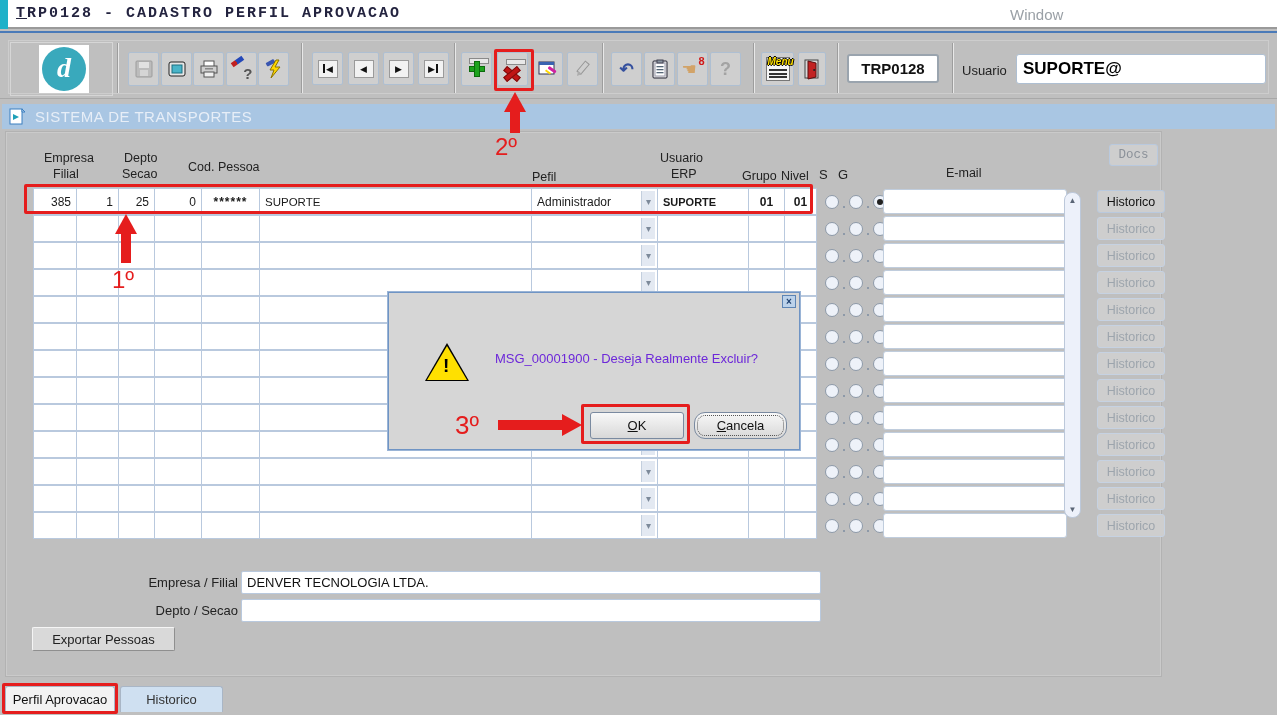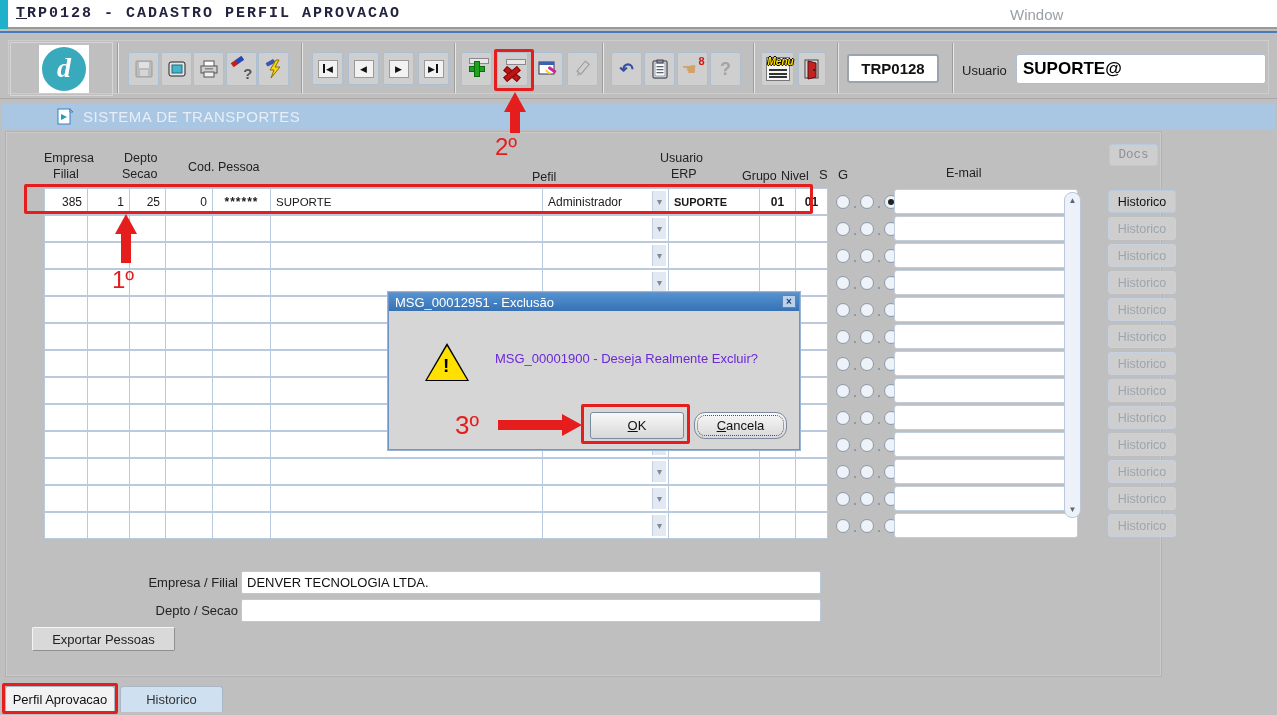--- a/index.html
+++ b/index.html
@@ -50,30 +50,30 @@
   .menu-lines{position:absolute;left:2px;bottom:2px;width:18px;height:9px;border-top:2px solid #333;border-bottom:2px solid #333;}
   .menu-lines::after{content:"";display:block;margin-top:2px;height:2px;background:#333;}
   .menu-word{position:absolute;left:1px;top:-2px;font-size:10px;font-weight:700;font-style:italic;color:#ffe000;text-shadow:1px 0 #000,-1px 0 #000,0 1px #000,0 -1px #000;}
   .dis-ic{filter:grayscale(1) opacity(.65);}
 
   .trp-box{position:absolute;left:847px;top:21px;width:92px;height:29px;background:#ffffff;border:2px solid #9aa4ae;border-radius:3px;display:flex;align-items:center;justify-content:center;font-size:15px;font-weight:700;color:#111;}
   .usr-label{position:absolute;left:962px;top:30px;font-size:13px;color:#222;}
   .usr-field{position:absolute;left:1016px;top:21px;width:250px;height:30px;background:#ffffff;border:1px solid #aebfd2;border-radius:3px;display:flex;align-items:center;padding-left:6px;font-size:17px;font-weight:700;color:#000;}
 
   
-  .caption{position:absolute;left:2px;top:104px;width:1273px;height:25px;background:#a9c6e3;display:flex;align-items:center;padding-left:48px;}
+  .caption{position:absolute;left:2px;top:104px;width:1273px;height:25px;background:#a9c6e3;display:flex;align-items:center;}
   .cap-icon{margin-left:7px;width:17px;height:17px;}
   .cap-text{margin-left:9px;font-size:15px;color:#e7eef7;letter-spacing:.5px;}
   .panel-border{position:absolute;left:5px;top:131px;width:1157px;height:546px;border:1px solid #b2b2b2;box-shadow:inset 0 0 0 1px #cacaca;}
 
   
   .hdr{position:absolute;font-size:12.5px;color:#222;white-space:nowrap;}
 
   
-  .grow{position:absolute;left:16px;width:1161px;height:27px;}
+  .grow{position:absolute;left:5px;width:1161px;height:27px;}
   .cell{position:absolute;top:0;height:27px;background:#ffffff;border:1px solid #b9c9de;font-size:12px;display:flex;align-items:center;}
   .num{justify-content:flex-end;padding-right:5px;}
   .txt{padding-left:5px;}
   .c-emp{left:28px;width:44px;}
   .c-fil{left:71px;width:43px;}
   .c-dep{left:113px;width:37px;}
   .c-sec{left:149px;width:48px;}
   .c-cod{left:196px;width:59px;justify-content:center;font-weight:700;letter-spacing:1px;}
   .c-pes{left:254px;width:273px;font-size:11.5px;}
   .c-pef{left:526px;width:127px;justify-content:space-between;padding-right:2px;}
@@ -624,23 +624,20 @@
   <div class="flabel" style="left:78px;top:575px">Empresa / Filial</div>
   <div class="finput" style="top:571px">DENVER TECNOLOGIA LTDA.</div>
   <div class="flabel" style="left:78px;top:603px">Depto / Secao</div>
   <div class="finput" style="top:599px"></div>
   <button class="export-btn">Exportar Pessoas</button>
 
   <div class="tab tab-perfil">Perfil Aprovacao</div>
   <div class="tab tab-priv">Historico</div>
 
   <div class="dialog">
-    <div class="dlg-title">
-        <span>MSG_00012951 - Exclusão</span>
-      </div>
     <div class="dlg-close"></div>
     <div class="warn"></div>
     <div class="dlg-msg">MSG_00001900 - Deseja Realmente Excluir?</div>
     <button class="dlg-btn btn-ok"><span class="u">O</span><span>K</span></button>
     <button class="dlg-btn btn-cancel"><span class="u">C</span><span>ancela</span></button>
   </div>
 
   <div class="ann red-rect" style="left:24px;top:184px;width:789px;height:30px"></div>
   <div class="ann red-rect" style="left:494px;top:49px;width:40px;height:42px"></div>
   <div class="ann red-rect" style="left:581px;top:404px;width:109px;height:40px;z-index:70"></div>

